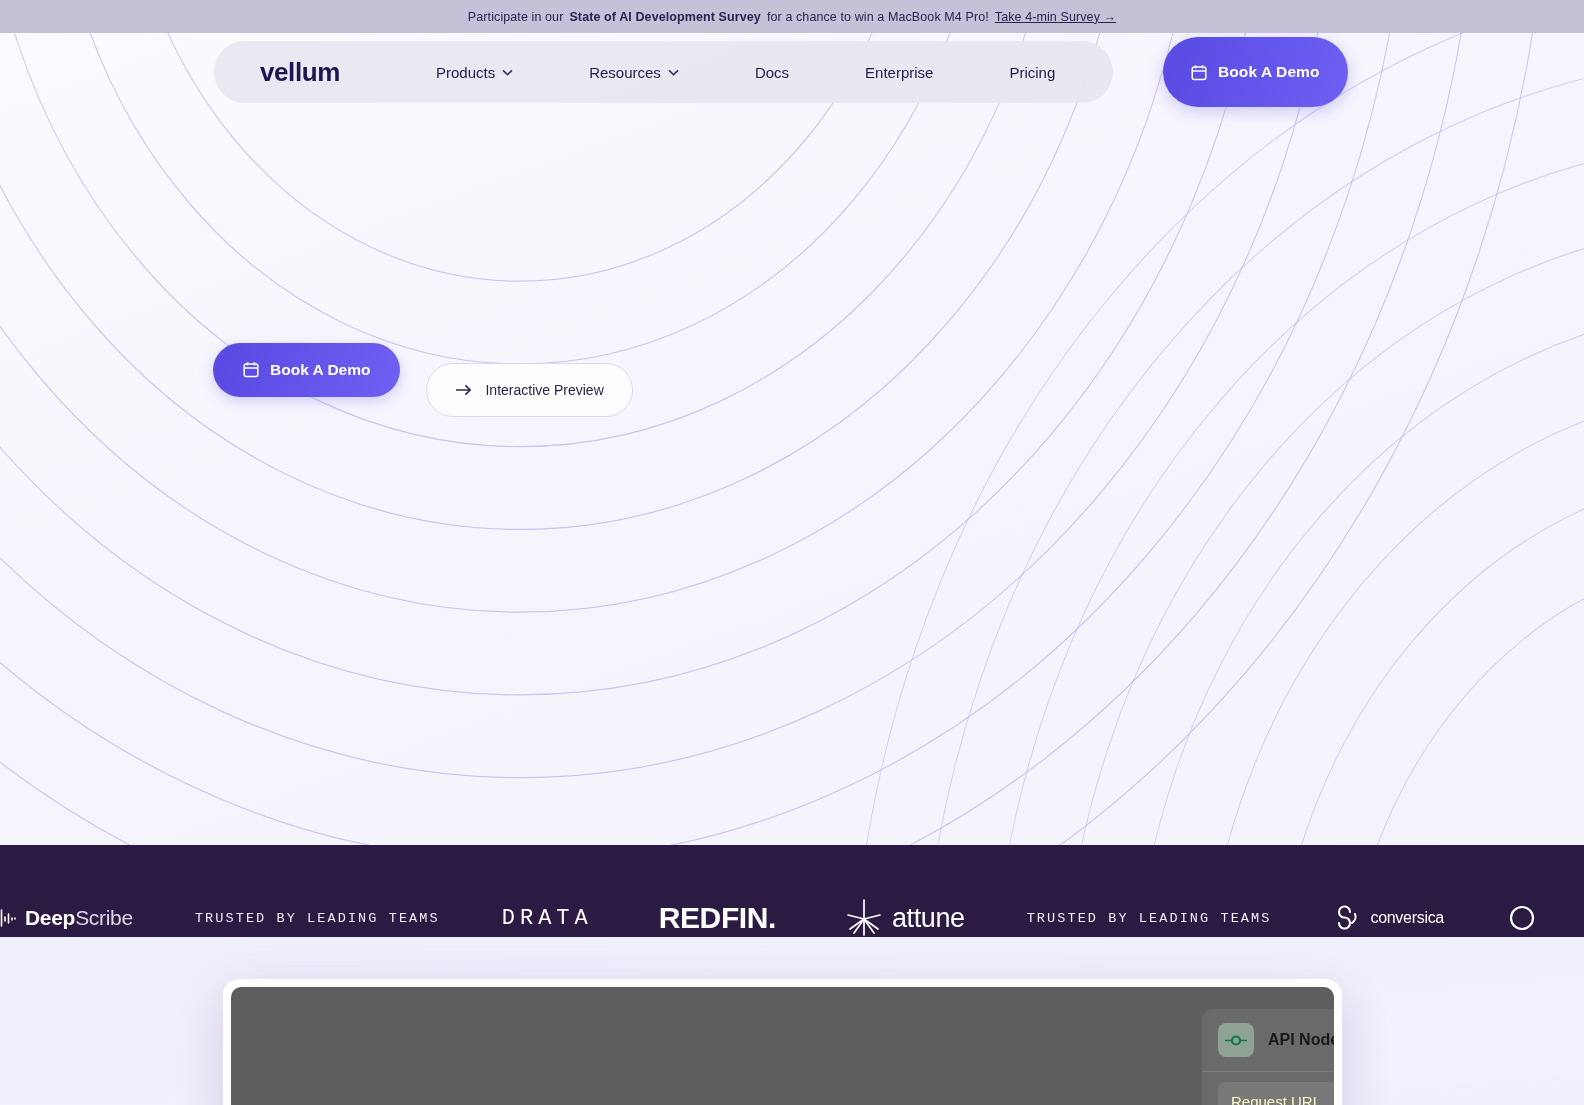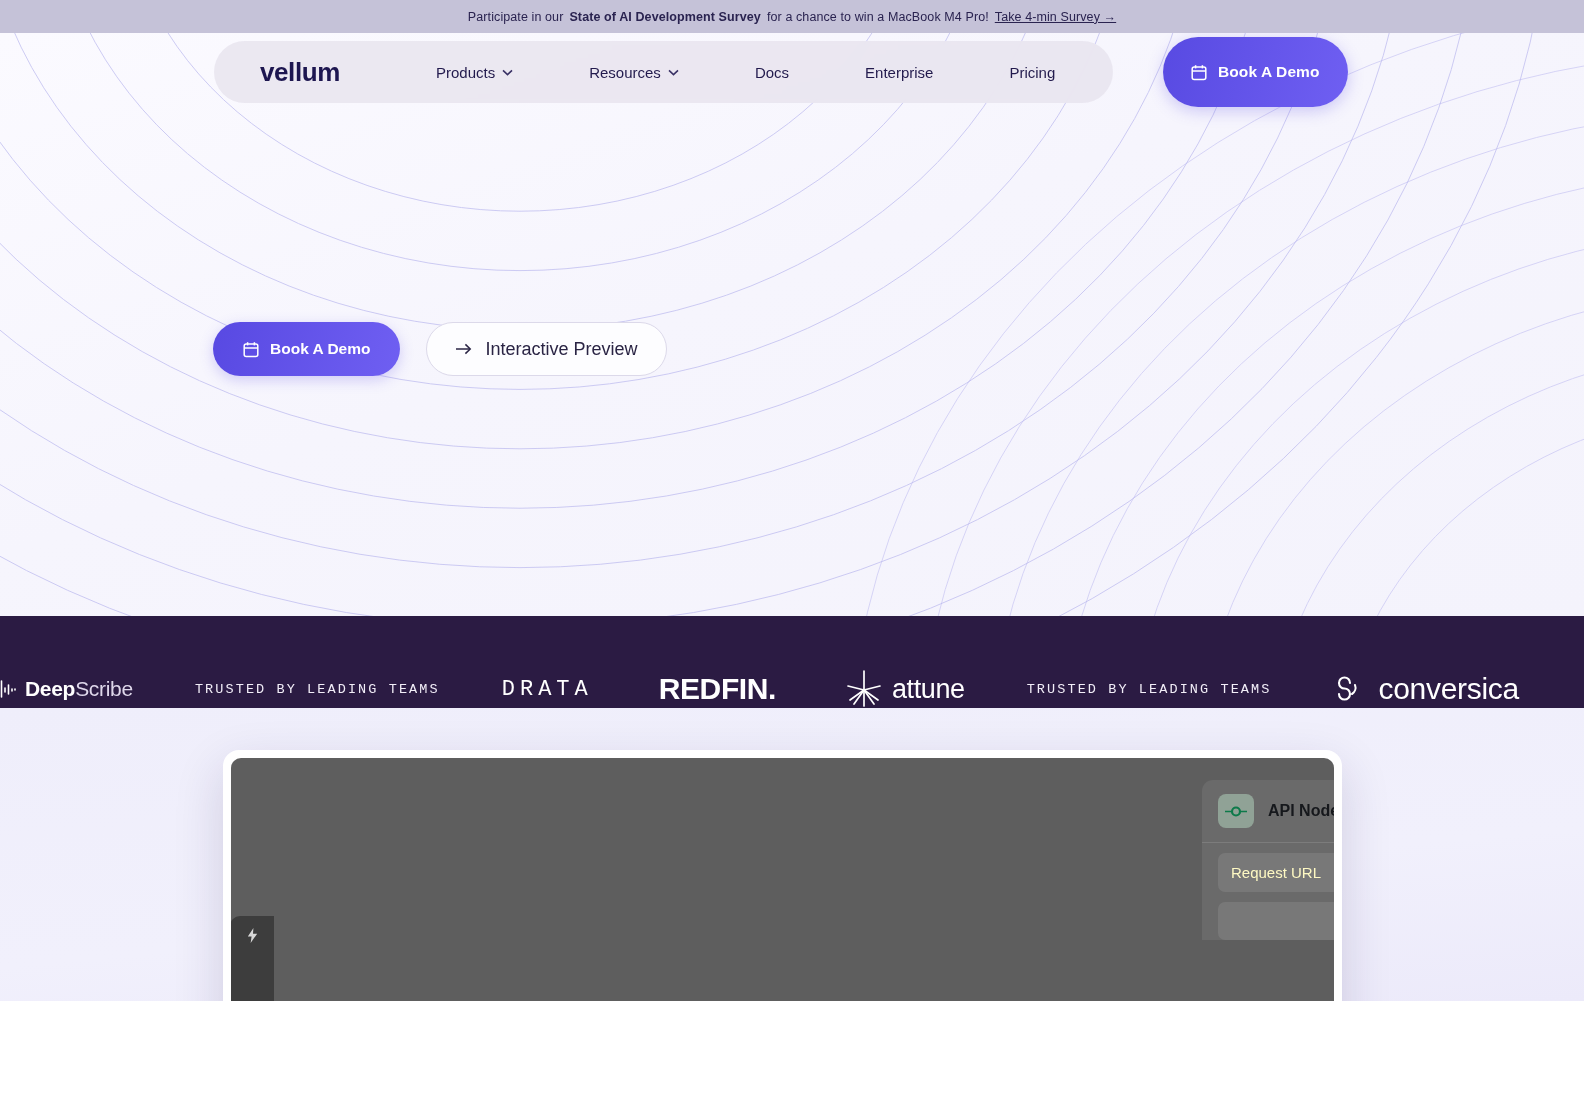--- a/index.html
+++ b/index.html
@@ -23,21 +23,21 @@
   }
   .announce .bold { font-weight:700; }
   .announce .survey-link {
     text-decoration:underline; color:#2a2350; cursor:pointer;
     font-size:12.5px;
   }
 
   
   .hero {
     position:relative;
-    height:583px;
+    height:812px;
     background:linear-gradient(160deg,#fbfaff 0%,#f6f5fd 45%,#f4f3fc 100%);
     overflow:hidden;
   }
   .arcs { position:absolute; inset:0; width:100%; height:100%; pointer-events:none; }
 
   
   .nav-wrap {
     position:absolute; top:8px; left:0; right:0; z-index:30;
     display:flex; align-items:center;
   }
@@ -99,24 +99,25 @@
     background:linear-gradient(105deg,#5849e2 0%,#6f5ff2 100%);
     color:#fff; font-size:15.5px; font-weight:700;
     display:flex; align-items:center; gap:11px; cursor:pointer;
     box-shadow:0 4px 14px rgba(90,74,226,.25);
     white-space:nowrap;
     font-family:"Liberation Sans", sans-serif;
   }
   .btn-secondary {
     height:54px; padding:0 28px; border-radius:40px;
     background:#fdfdff; border:1px solid #dcd9ea;
-    color:#2a2444; font-size:18px;
+    color:#2a2444; font-size:14px;
     display:flex; align-items:center; gap:13px; cursor:pointer;
     white-space:nowrap;
     font-family:"Liberation Sans", sans-serif;
+    margin-top:41px;
   }
   .arrow-icon { width:17px; height:12px; display:block; }
   .arrow-icon path { stroke:#2a2444; stroke-width:1.5; fill:none; }
 
   
   .logo-band {
     position:relative; z-index:20;
     height:92px; width:100%;
     background:#2b1b43;
     display:flex; align-items:flex-end;
@@ -131,21 +132,21 @@
     font-family:"Liberation Mono", monospace;
     font-size:13.5px; letter-spacing:2.1px; color:#f2eef8;
     font-weight:400;
   }
   .lg-deepscribe { font-size:21px; letter-spacing:-.3px; display:flex; align-items:center; gap:9px; }
   .lg-deepscribe b { font-weight:700; color:#fff; }
   .lg-deepscribe span.light { font-weight:400; color:#ded7ea; }
   .lg-drata { font-size:22px; font-weight:400; letter-spacing:5px; font-family:Liberation Mono, monospace; }
   .lg-redfin { font-size:30px; font-weight:700; letter-spacing:-.4px; font-family:"Liberation Sans", sans-serif; }
   .lg-attune { font-size:27px; font-weight:400; letter-spacing:-.4px; display:flex; align-items:center; gap:10px; }
-  .lg-conversica { font-size:30px; font-weight:400; letter-spacing:-.3px; display:flex; align-items:center; gap:17px; }
+  .lg-conversica { font-size:16px; font-weight:400; letter-spacing:-.3px; display:flex; align-items:center; gap:9px; }
 
   
   .product-section {
     position:relative;
     height:293px; width:100%;
     background:linear-gradient(175deg,#efeefb 0%,#f1f0fc 60%,#eceafa 100%);
     overflow:hidden;
   }
   .device-frame {
     position:absolute; left:223px; top:42px;

